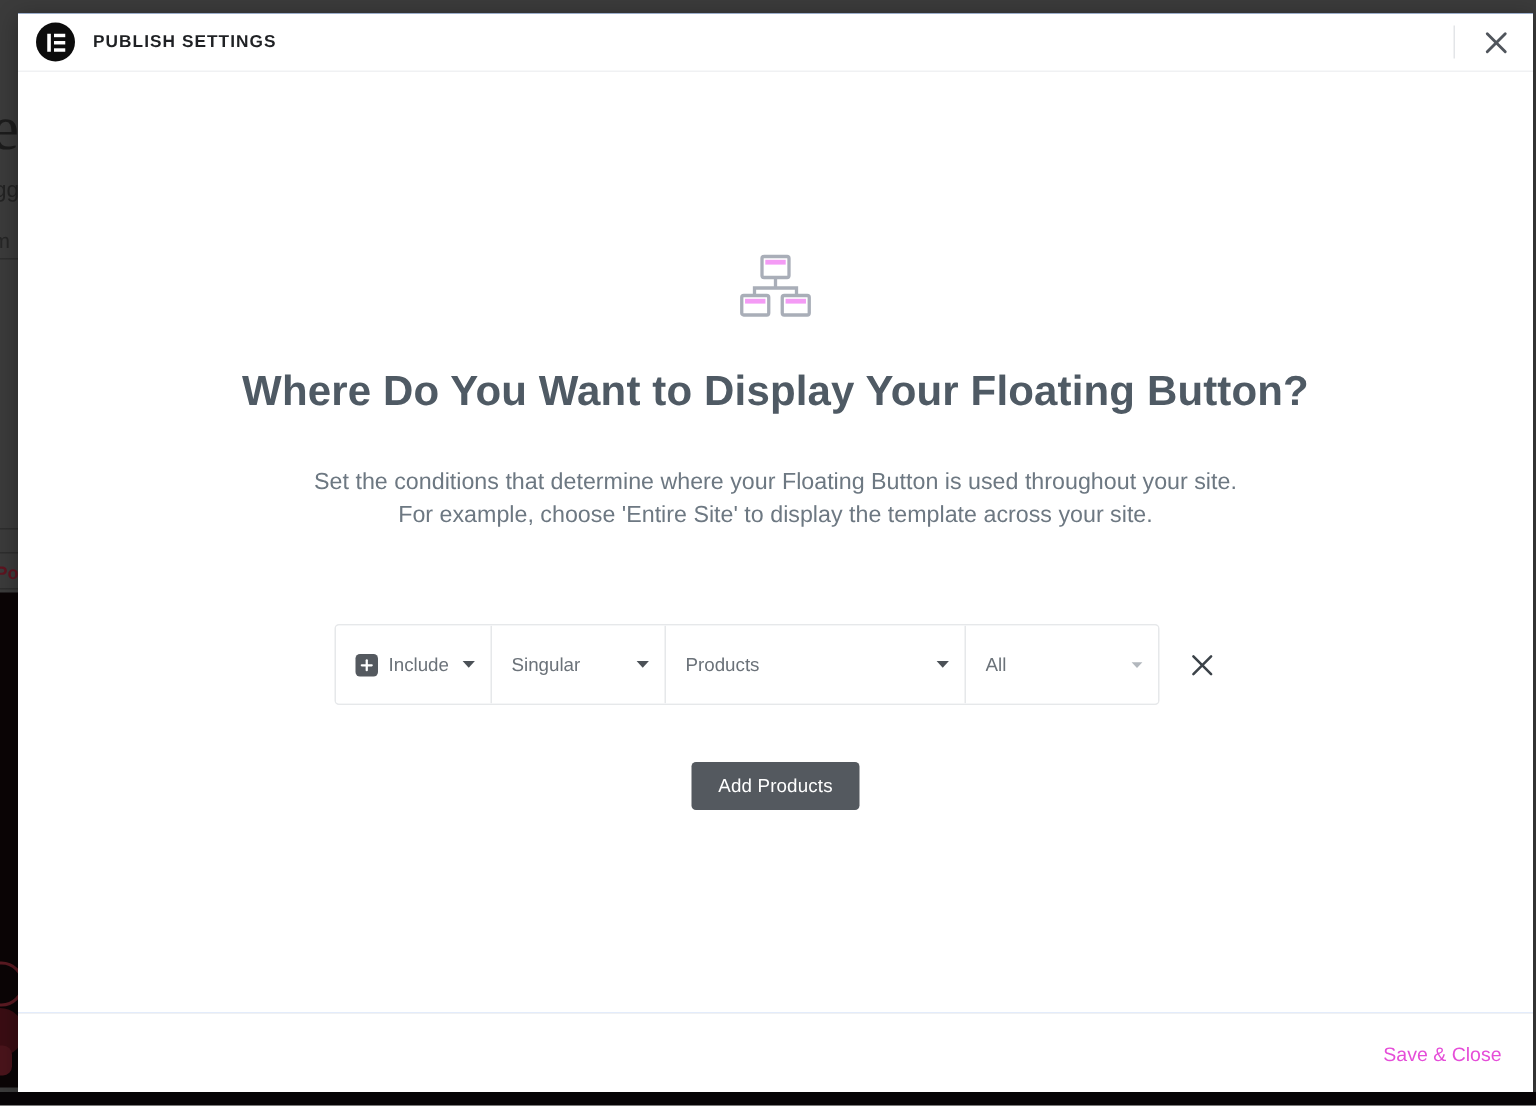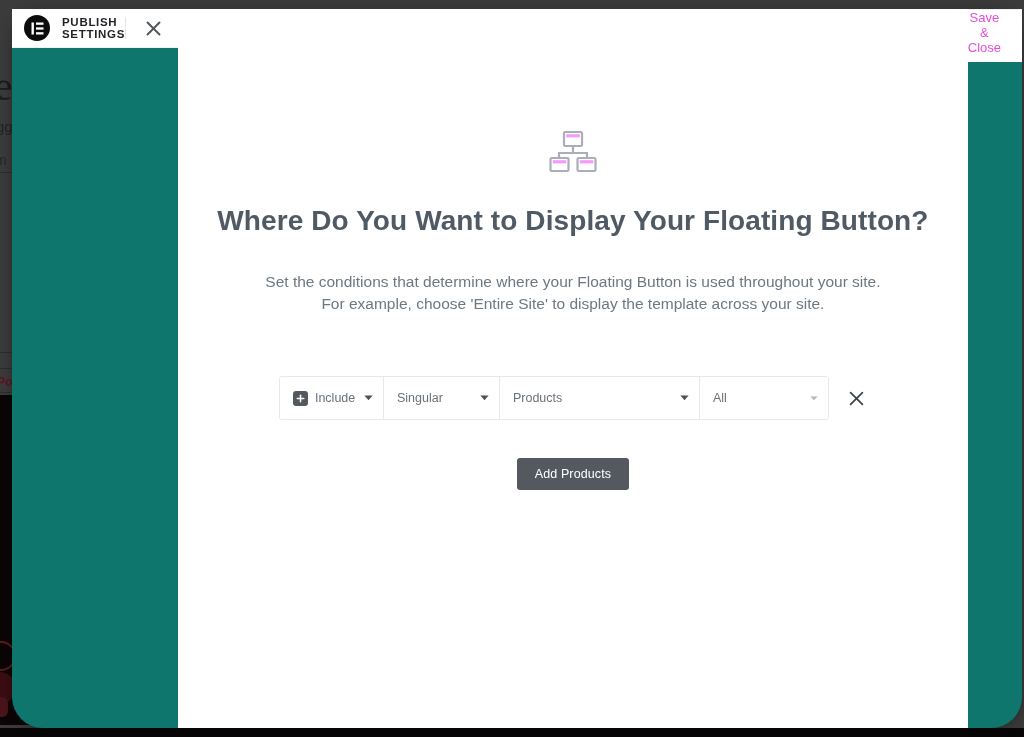--- a/index.html
+++ b/index.html
@@ -92,25 +92,24 @@
     border-radius: 6px;
   }
 
   
   #modal {
     position: absolute;
     left: 12px;
     top: 9px;
     width: 1010px;
     height: 719px;
-    background: #0f766e;
-    display: flex;
-    flex-direction: row;
+    background: #3b82f6;
+    display: flex;
+    flex-direction: column;
     box-shadow: 0 2px 14px rgba(0,0,0,0.32);
-    border-radius: 31px;
   }
 
   
   .modal-header {
     height: 39px;
     flex: 0 0 39px;
     display: flex;
     align-items: center;
     padding: 0 14px 0 12px;
     border-bottom: 1px solid #f0f1f3;
@@ -206,21 +205,21 @@
   .condition-row {
     display: flex;
     align-items: center;
   }
   .select-group {
     display: flex;
     align-items: stretch;
     border: 1px solid #e6e8ea;
     border-radius: 3px;
     background: #fff;
-    height: 44px;
+    height: 54px;
     overflow: hidden;
   }
   .select-cell {
     position: relative;
     display: flex;
     align-items: center;
     border-right: 1px solid #e6e8ea;
     padding: 0 10px 0 13px;
     background: #fff;
     cursor: pointer;
@@ -287,21 +286,21 @@
     cursor: pointer;
     letter-spacing: 0.1px;
   }
 
   
   .modal-footer {
     flex: 0 0 53px;
     height: 53px;
     border-top: 1px solid #f0f1f3;
     display: flex;
-    align-items: flex-start;
+    align-items: center;
     justify-content: flex-end;
     padding-right: 21px;
     background: #ffffff;
   }
   .save-close {
     font-size: 13px;
     color: #e54dd8;
     background: none;
     border: none;
     cursor: pointer;

